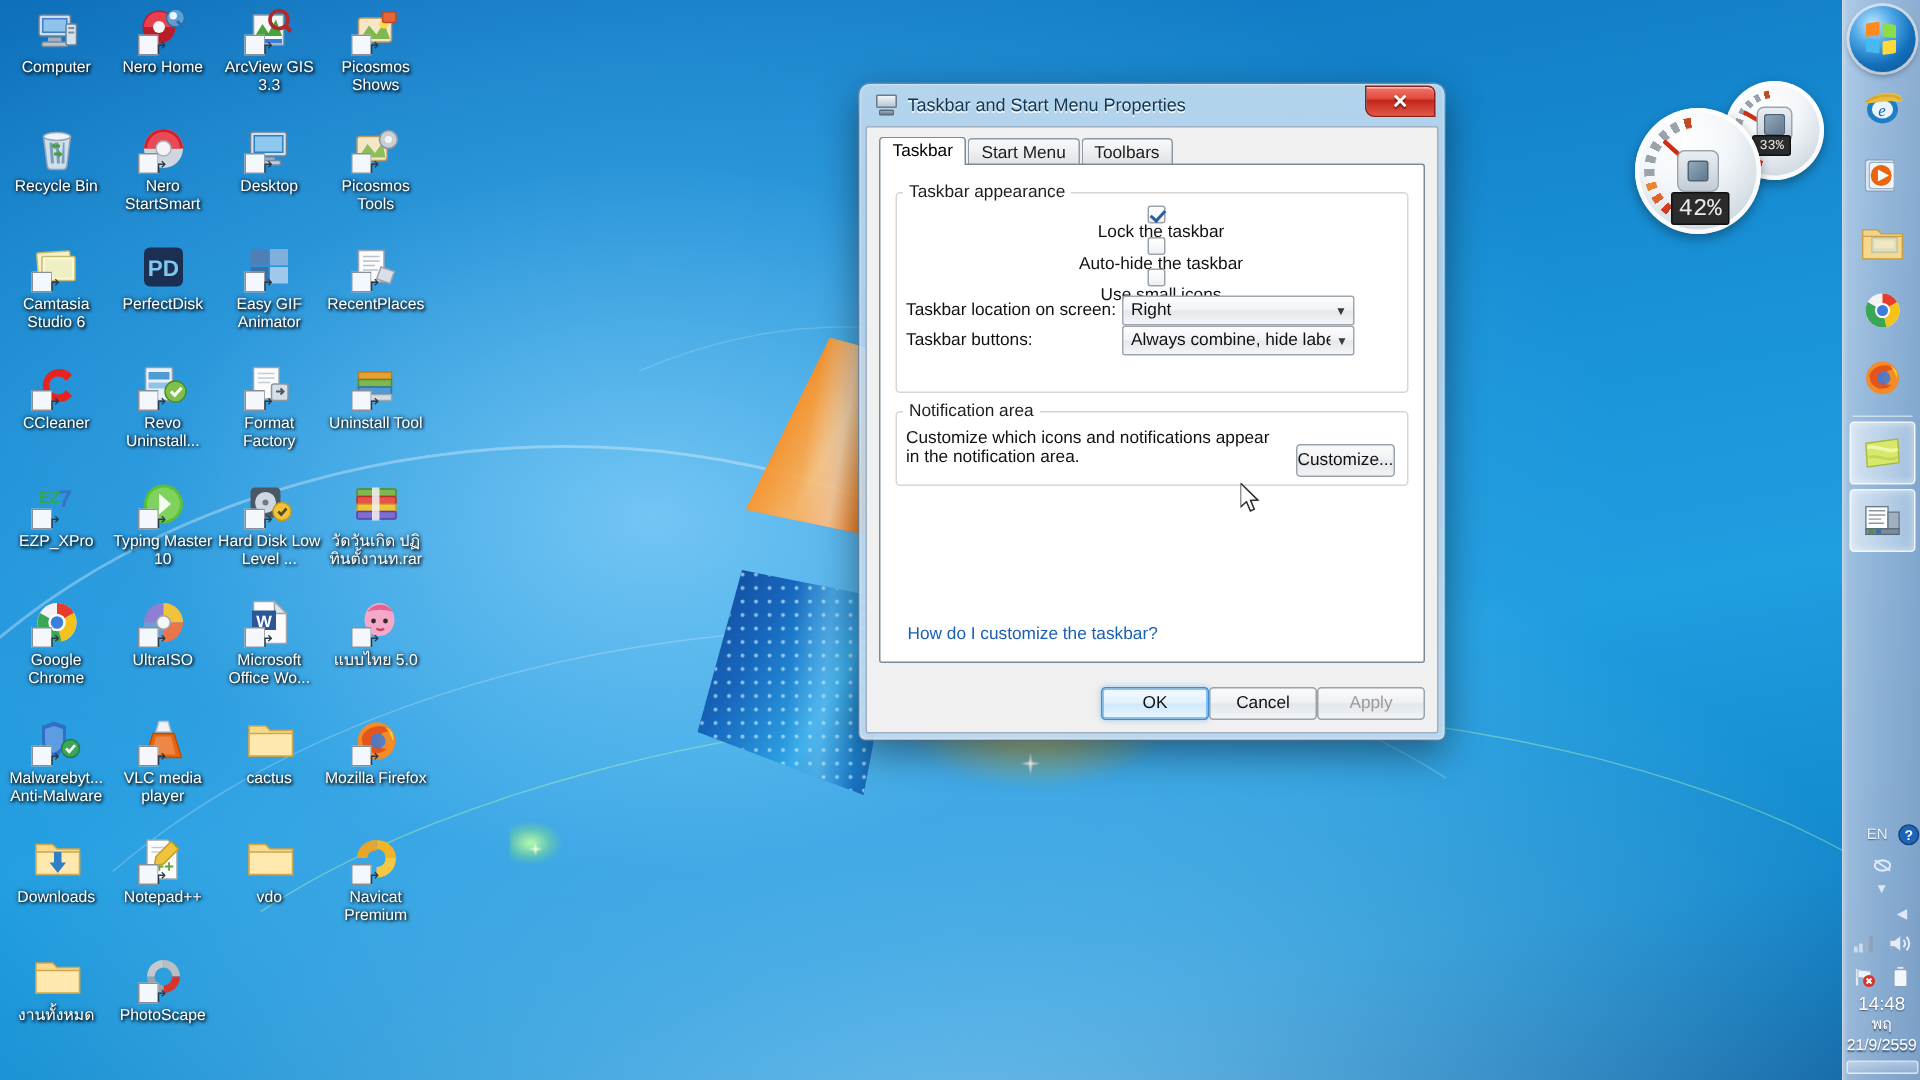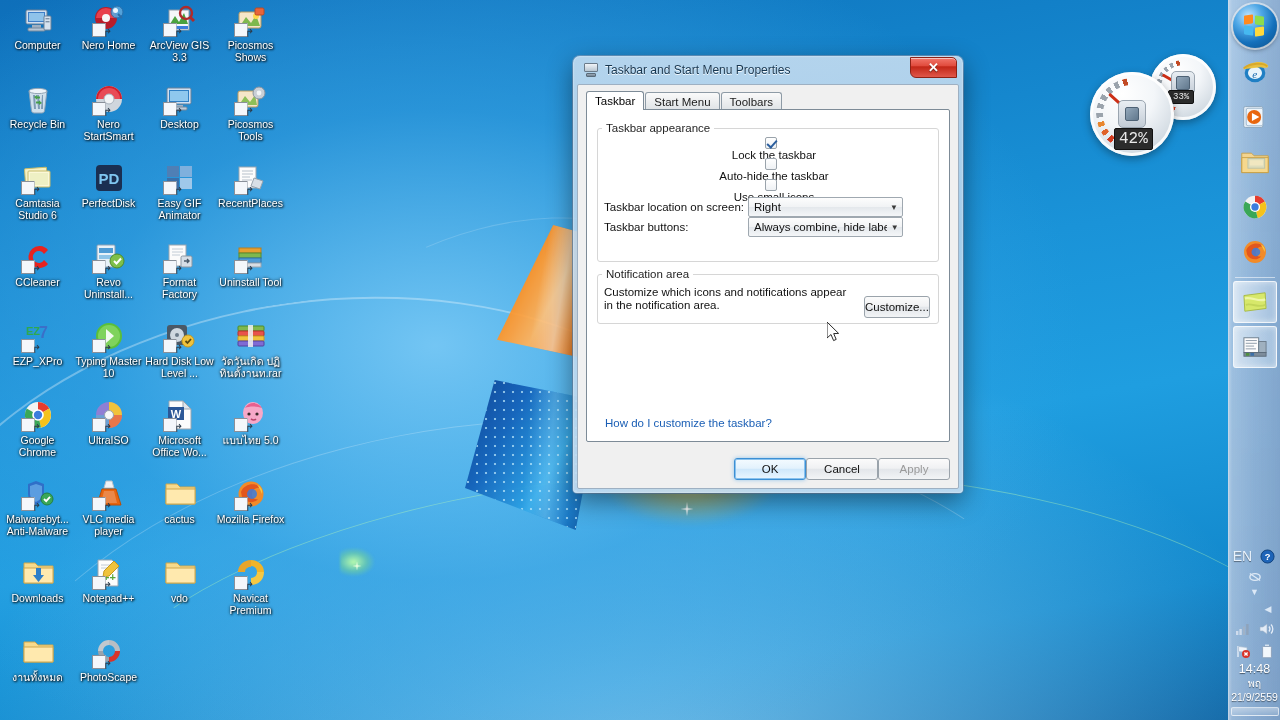--- a/index.html
+++ b/index.html
@@ -142,21 +142,21 @@
   }
   .tb-item.running {
     background: linear-gradient(to right, rgba(255,255,255,.55), rgba(235,244,252,.30));
     border:1px solid rgba(255,255,255,.8);
     box-shadow: inset 0 0 6px rgba(255,255,255,.55);
   }
   .tb-sep { width:40px; height:1px; background:rgba(255,255,255,.55); margin-top:4px; flex:none; }
 
   .tray { margin-top:auto; width:52px; display:flex; flex-direction:column; align-items:center; padding-bottom:4px; }
   .tray-row { display:flex; align-items:center; justify-content:center; gap:6px; width:52px; }
-  .tray-lang { font-size:14px; color:#e9f2fb; text-shadow:0 1px 1px rgba(0,0,0,.45); }
+  .tray-lang { font-size:10px; color:#e9f2fb; text-shadow:0 1px 1px rgba(0,0,0,.45);padding-left:16px; }
   .tray-ico { width:18px; height:18px; display:flex; align-items:center; justify-content:center; cursor:pointer; }
   .tray-chev { color:#dbe8f6; font-size:9px; cursor:pointer; }
   .clock { text-align:center; color:#ffffff; font-size:11px; line-height:14px; text-shadow:0 1px 1px rgba(0,0,0,.5); cursor:pointer; margin-top:2px;}
   .clock .t { font-size:12.5px; }
   .clock .d { font-size:10.5px; }
   .show-desktop { width:48px; height:9px; margin-top:3px;
     background:linear-gradient(to bottom, rgba(255,255,255,.38), rgba(255,255,255,.12));
     border:1px solid rgba(255,255,255,.6); border-radius:2px; cursor:pointer; }
 
   

